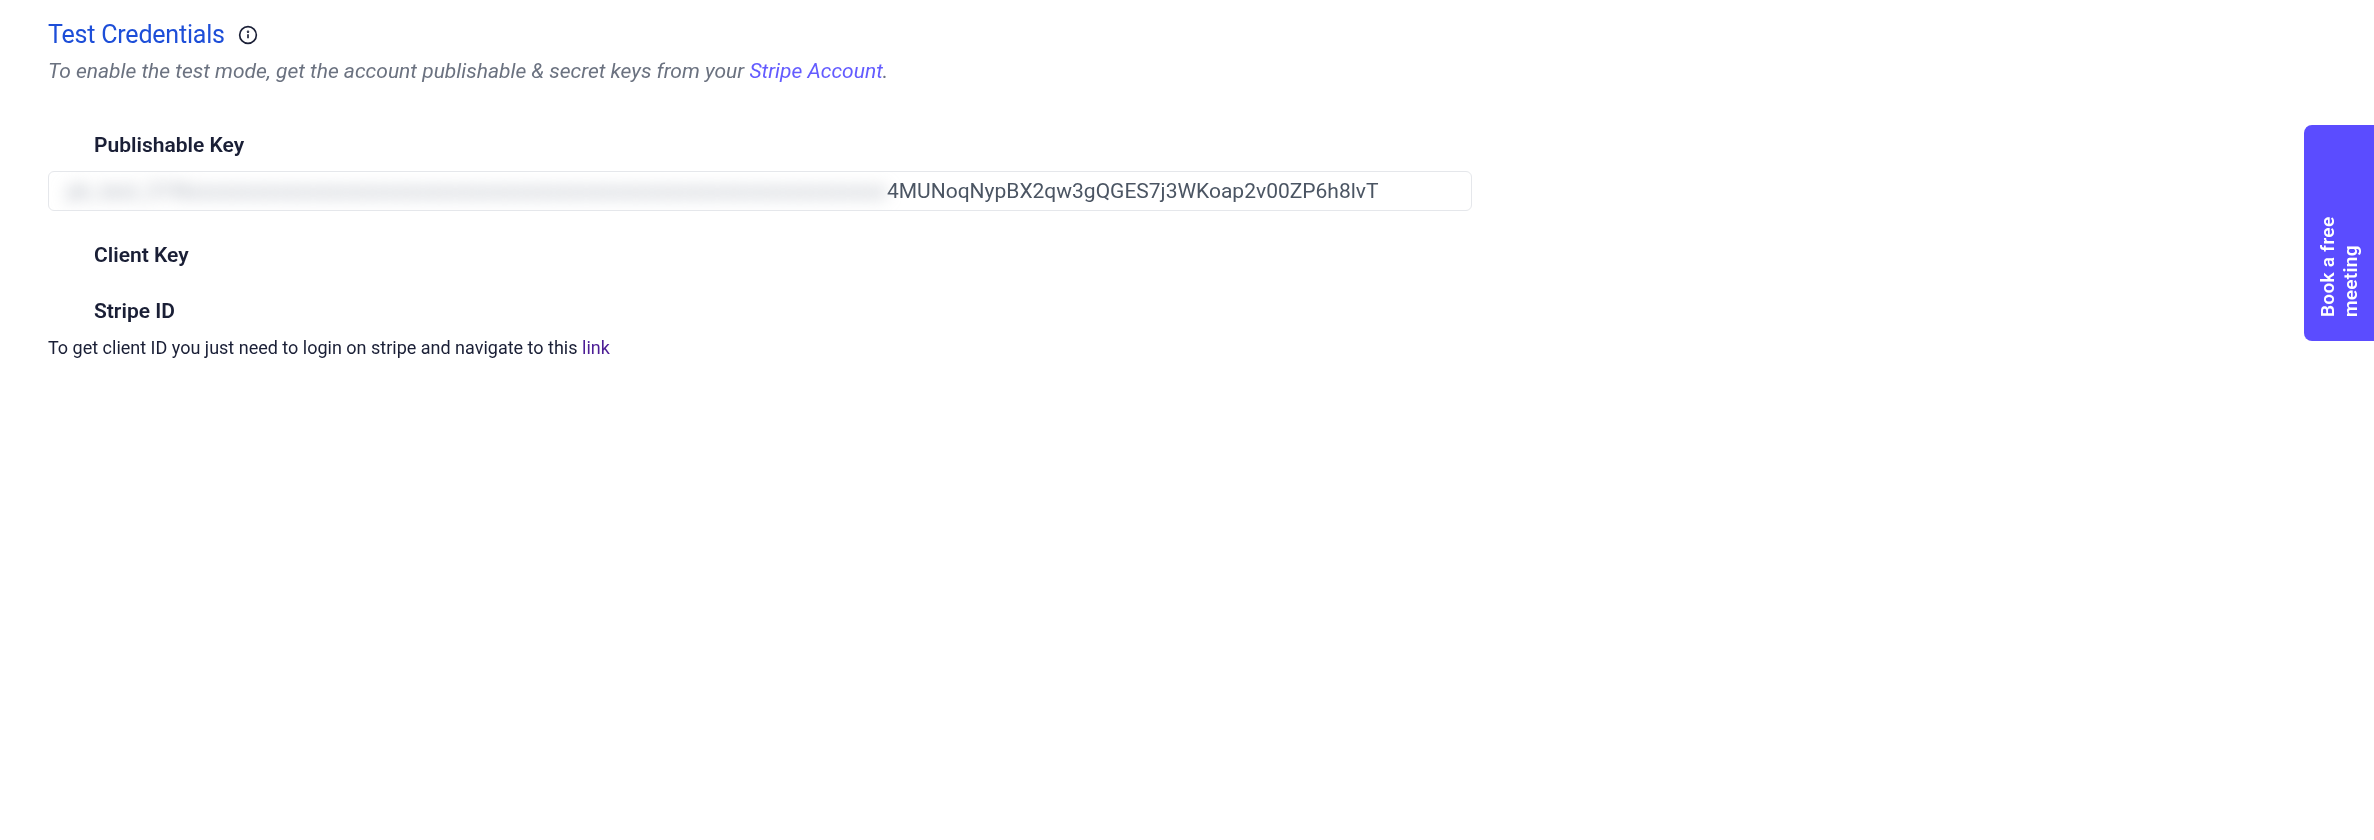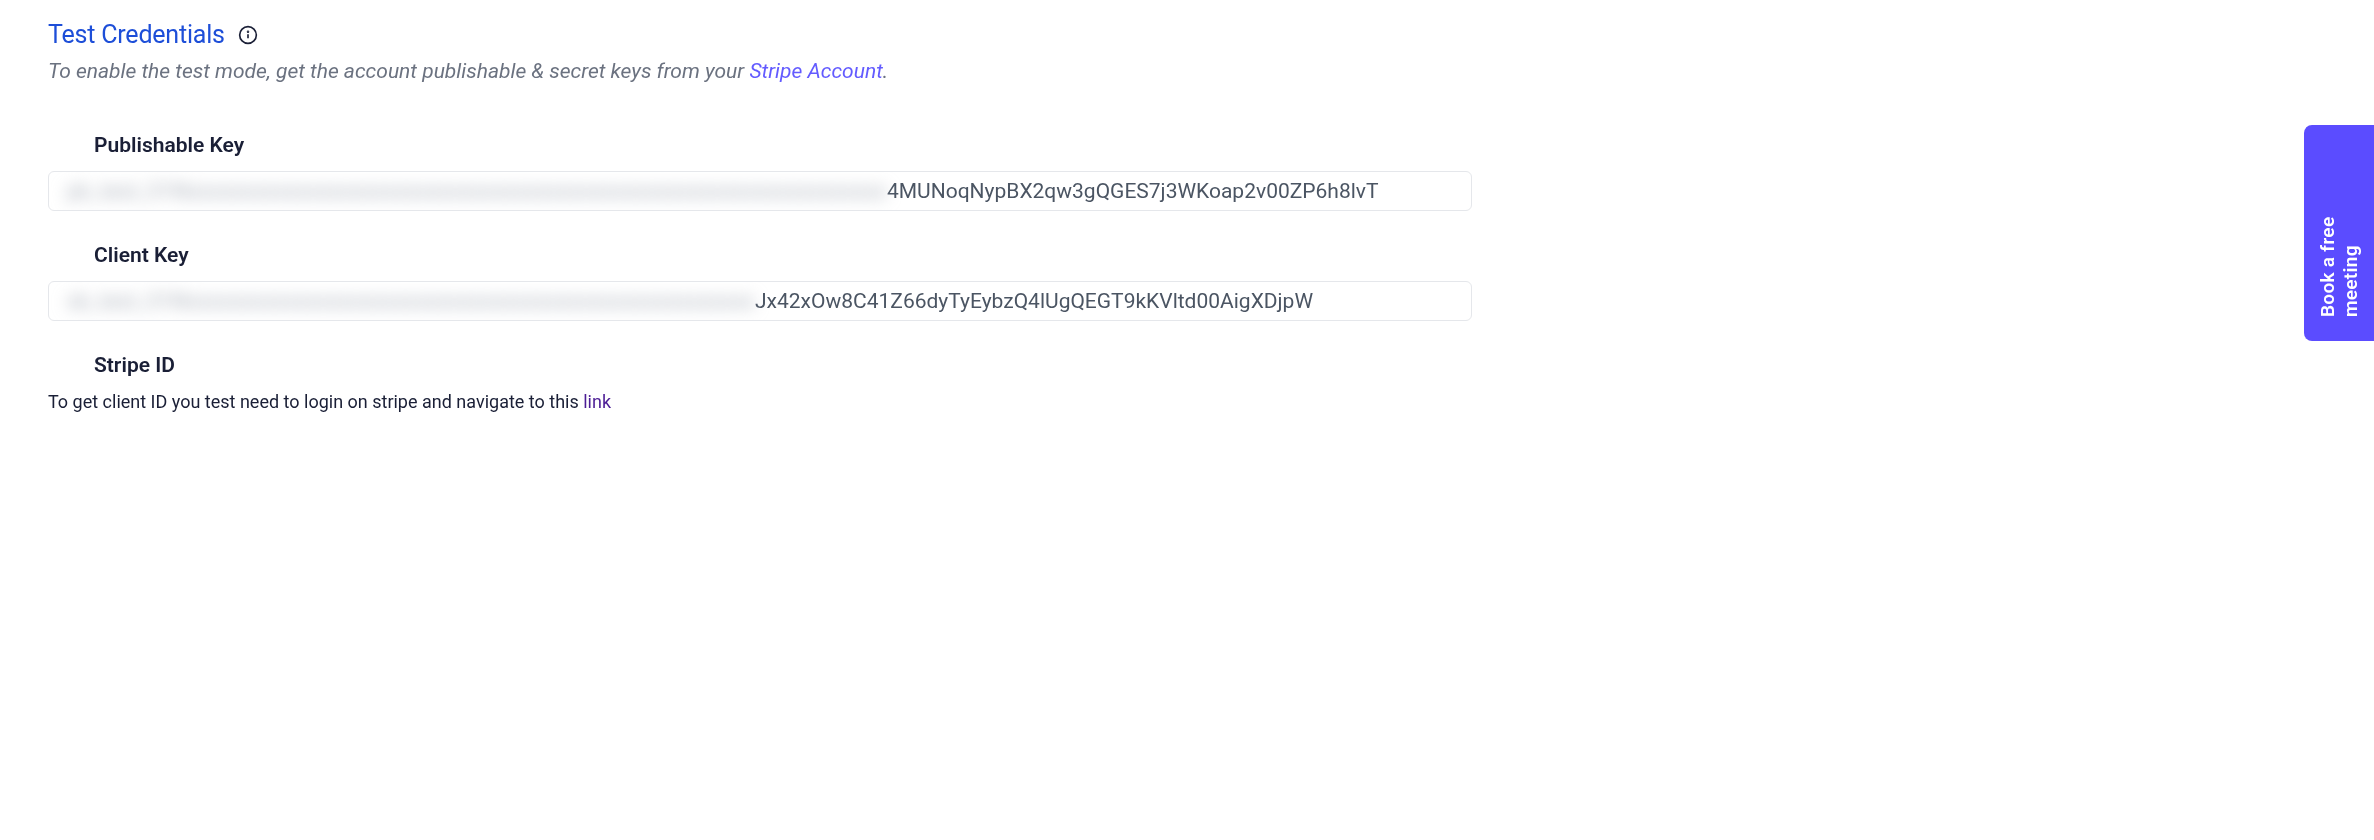--- a/index.html
+++ b/index.html
@@ -136,27 +136,23 @@
   <div class="field-group">
     <label class="field-label">Publishable Key</label>
     <div class="input-wrapper">
       <span class="blurred-part">pk_test_51Nxxxxxxxxxxxxxxxxxxxxxxxxxxxxxxxxxxxxxxxxxxxxxxxxxxxxxxxxxxxxxxxx</span>
         <span class="visible-part">4MUNoqNypBX2qw3gQGES7j3WKoap2v00ZP6h8lvT</span>
     </div>
   </div>
 
   <div class="field-group">
     <label class="field-label">Client Key</label>
-    <div class="input-wrapper">
-      <span class="blurred-part">sk_test_51Nxxxxxxxxxxxxxxxxxxxxxxxxxxxxxxxxxxxxxxxxxxxxxxxxxxxx</span>
-        <span class="visible-part">Jx42xOw8C41Z66dyTyEybzQ4lUgQEGT9kKVltd00AigXDjpW</span>
-    </div>
   </div>
 
   <div class="field-group">
     <label class="field-label">Stripe ID</label>
     <p class="helper-text">
-      <span>To get client ID you test need to login on stripe and navigate to this </span><a href="#" class="link">link</a>
+      <span>To get client ID you just need to login on stripe and navigate to this </span><a href="#" class="link">link</a>
     </p>
   </div>
 </div>
 
 <div class="side-cta">Book a free meeting</div>
 
 </body></html>

